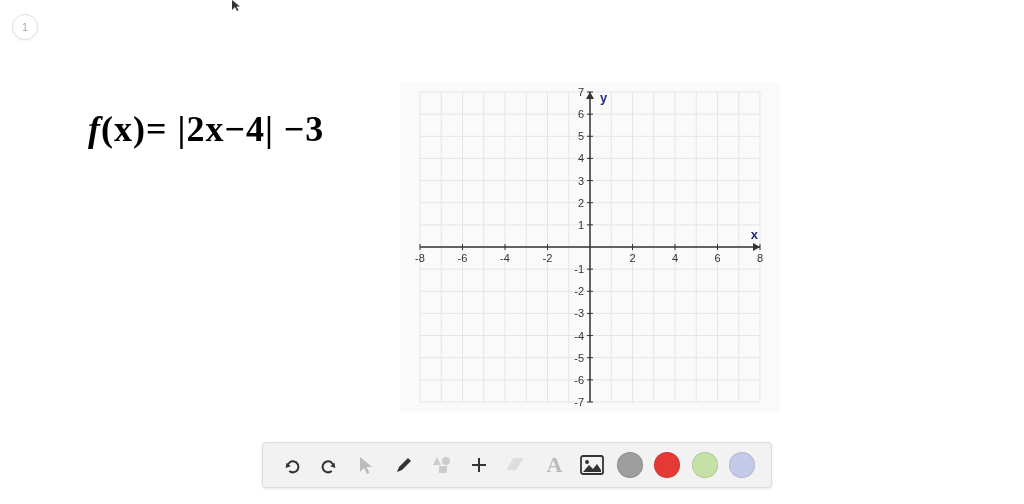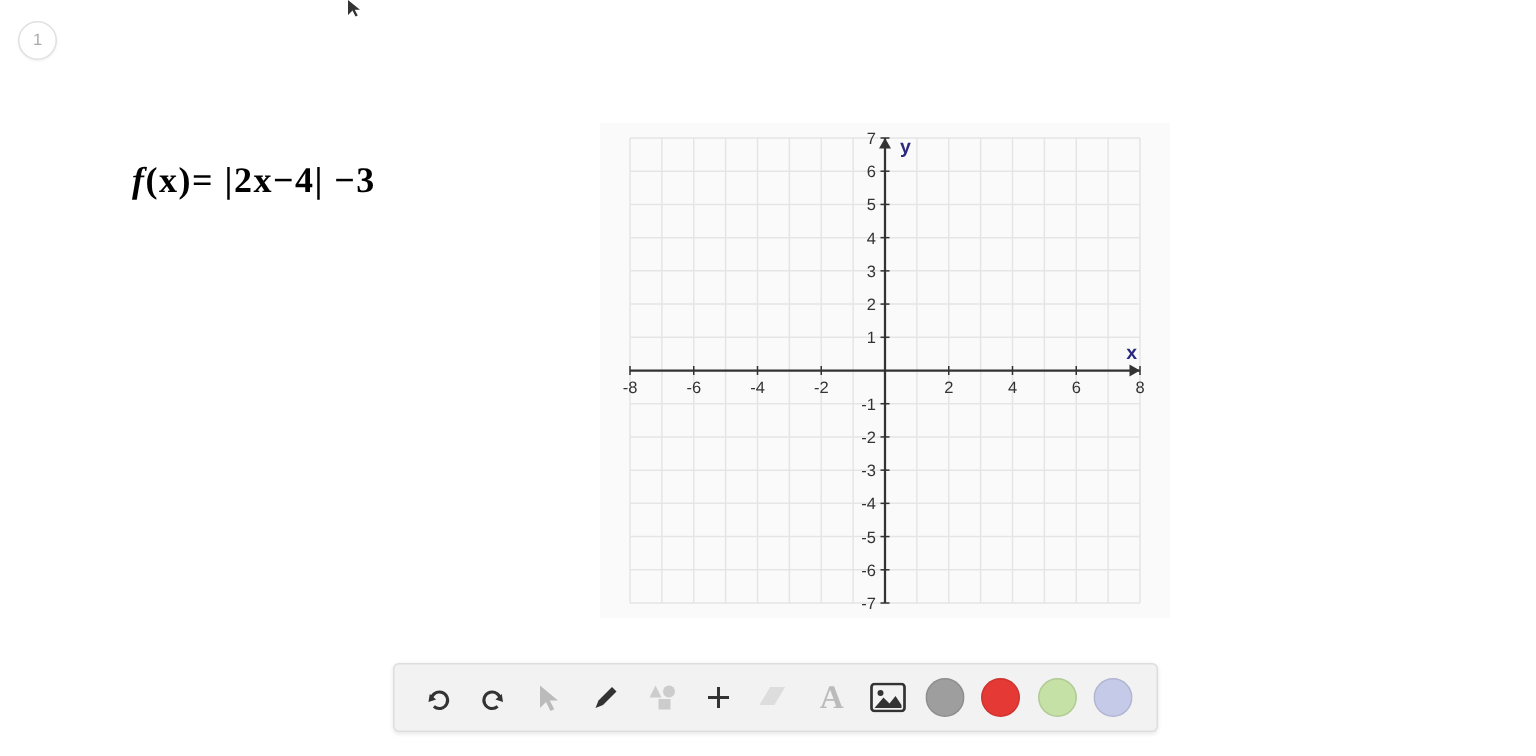--- a/index.html
+++ b/index.html
@@ -32,21 +32,21 @@
       top: 0px;
       left: 232px;
       font-size: 12px;
       color: #333;
     }
     .equation {
       position: absolute;
       top: 108px;
       left: 88px;
       font-family: 'Comic Sans MS', cursive;
-      font-size: 24px;
+      font-size: 36px;
       font-weight: 600;
       color: #000;
       letter-spacing: 1px;
     }
     .equation .ital { font-style: italic; }
     .chart-container {
       position: absolute;
       top: 82px;
       left: 400px;
       width: 380px;

